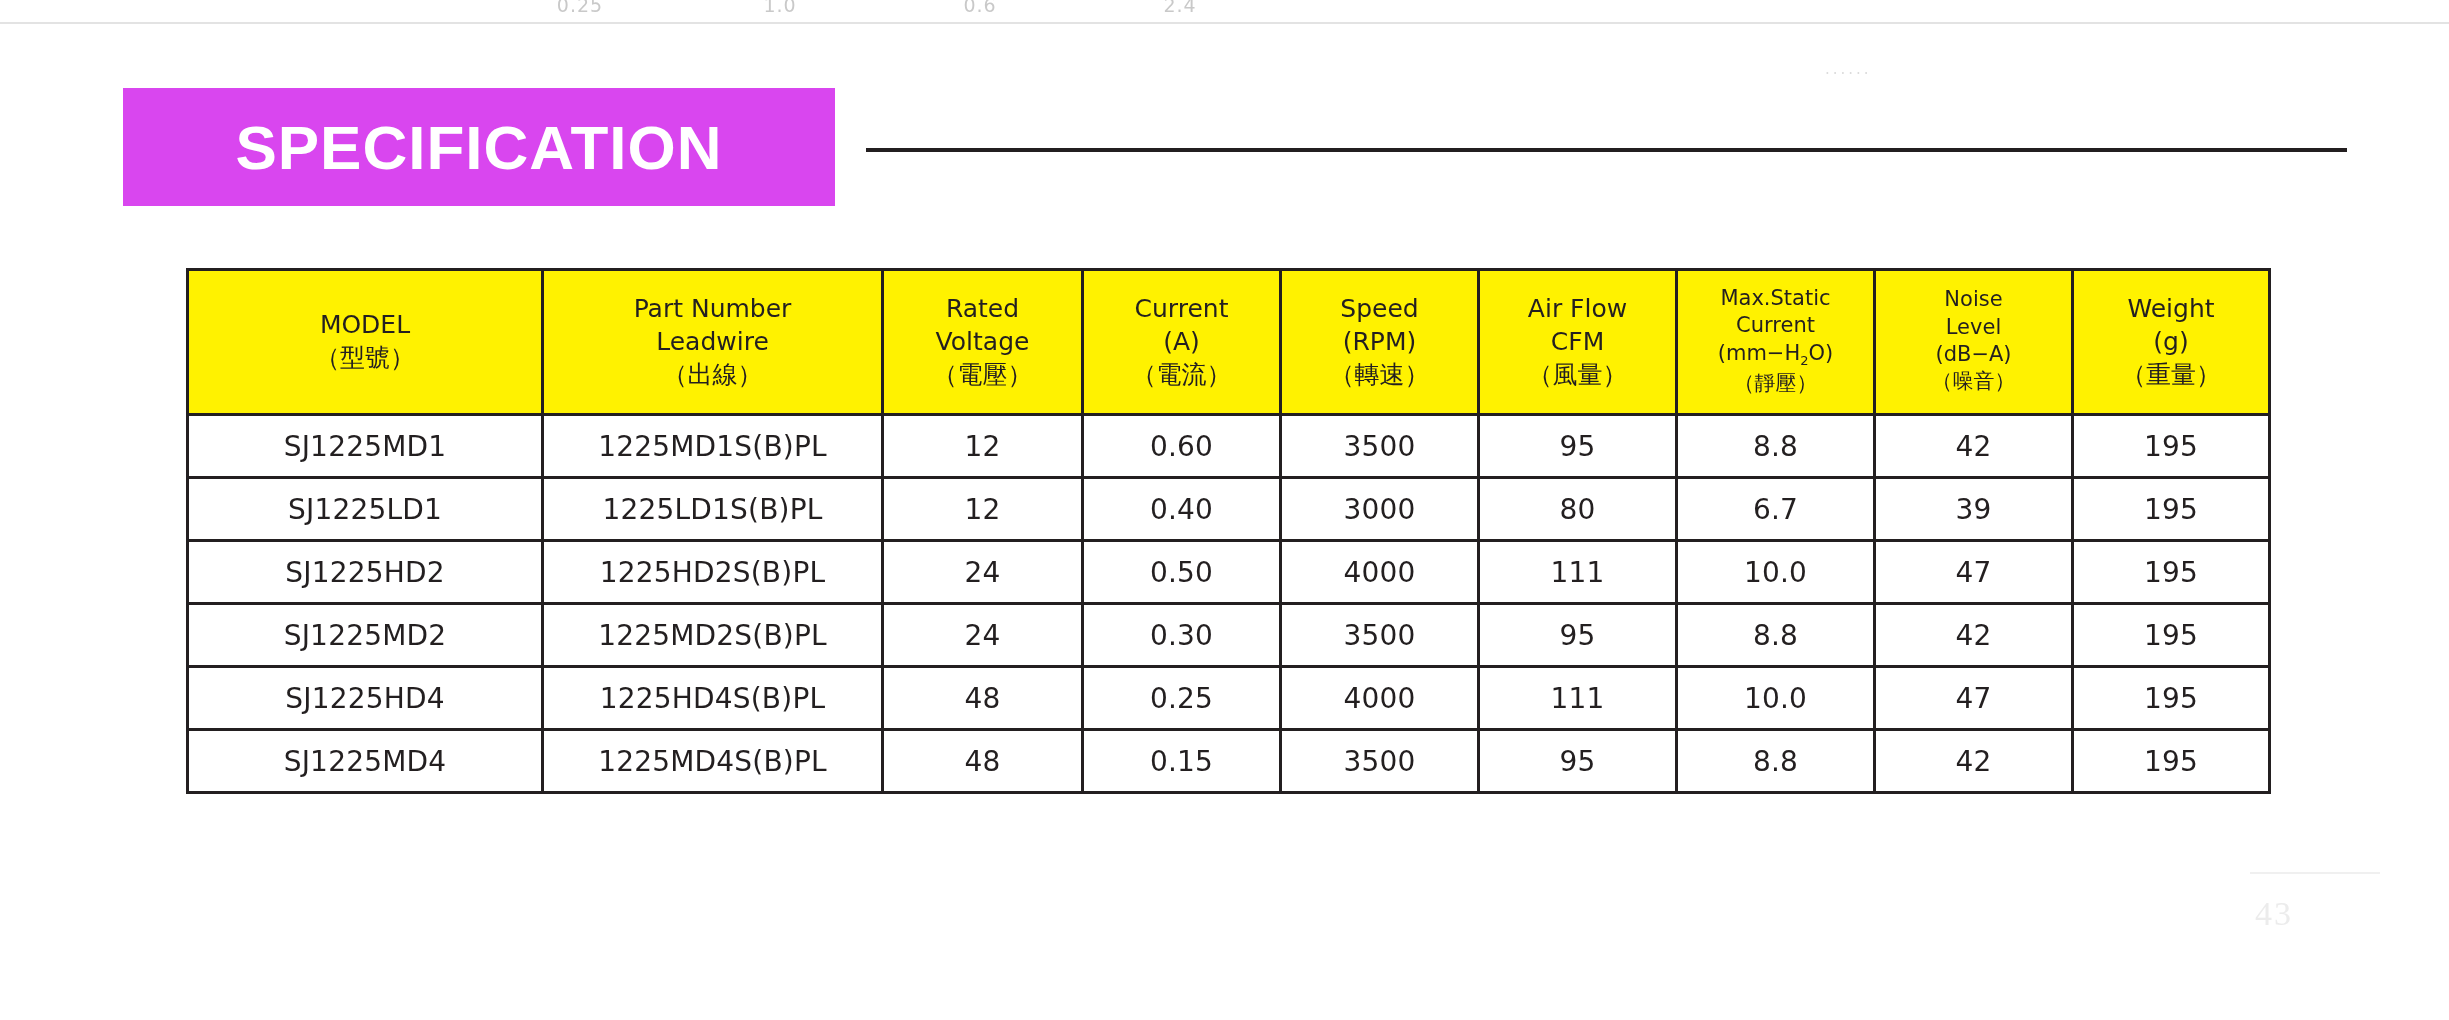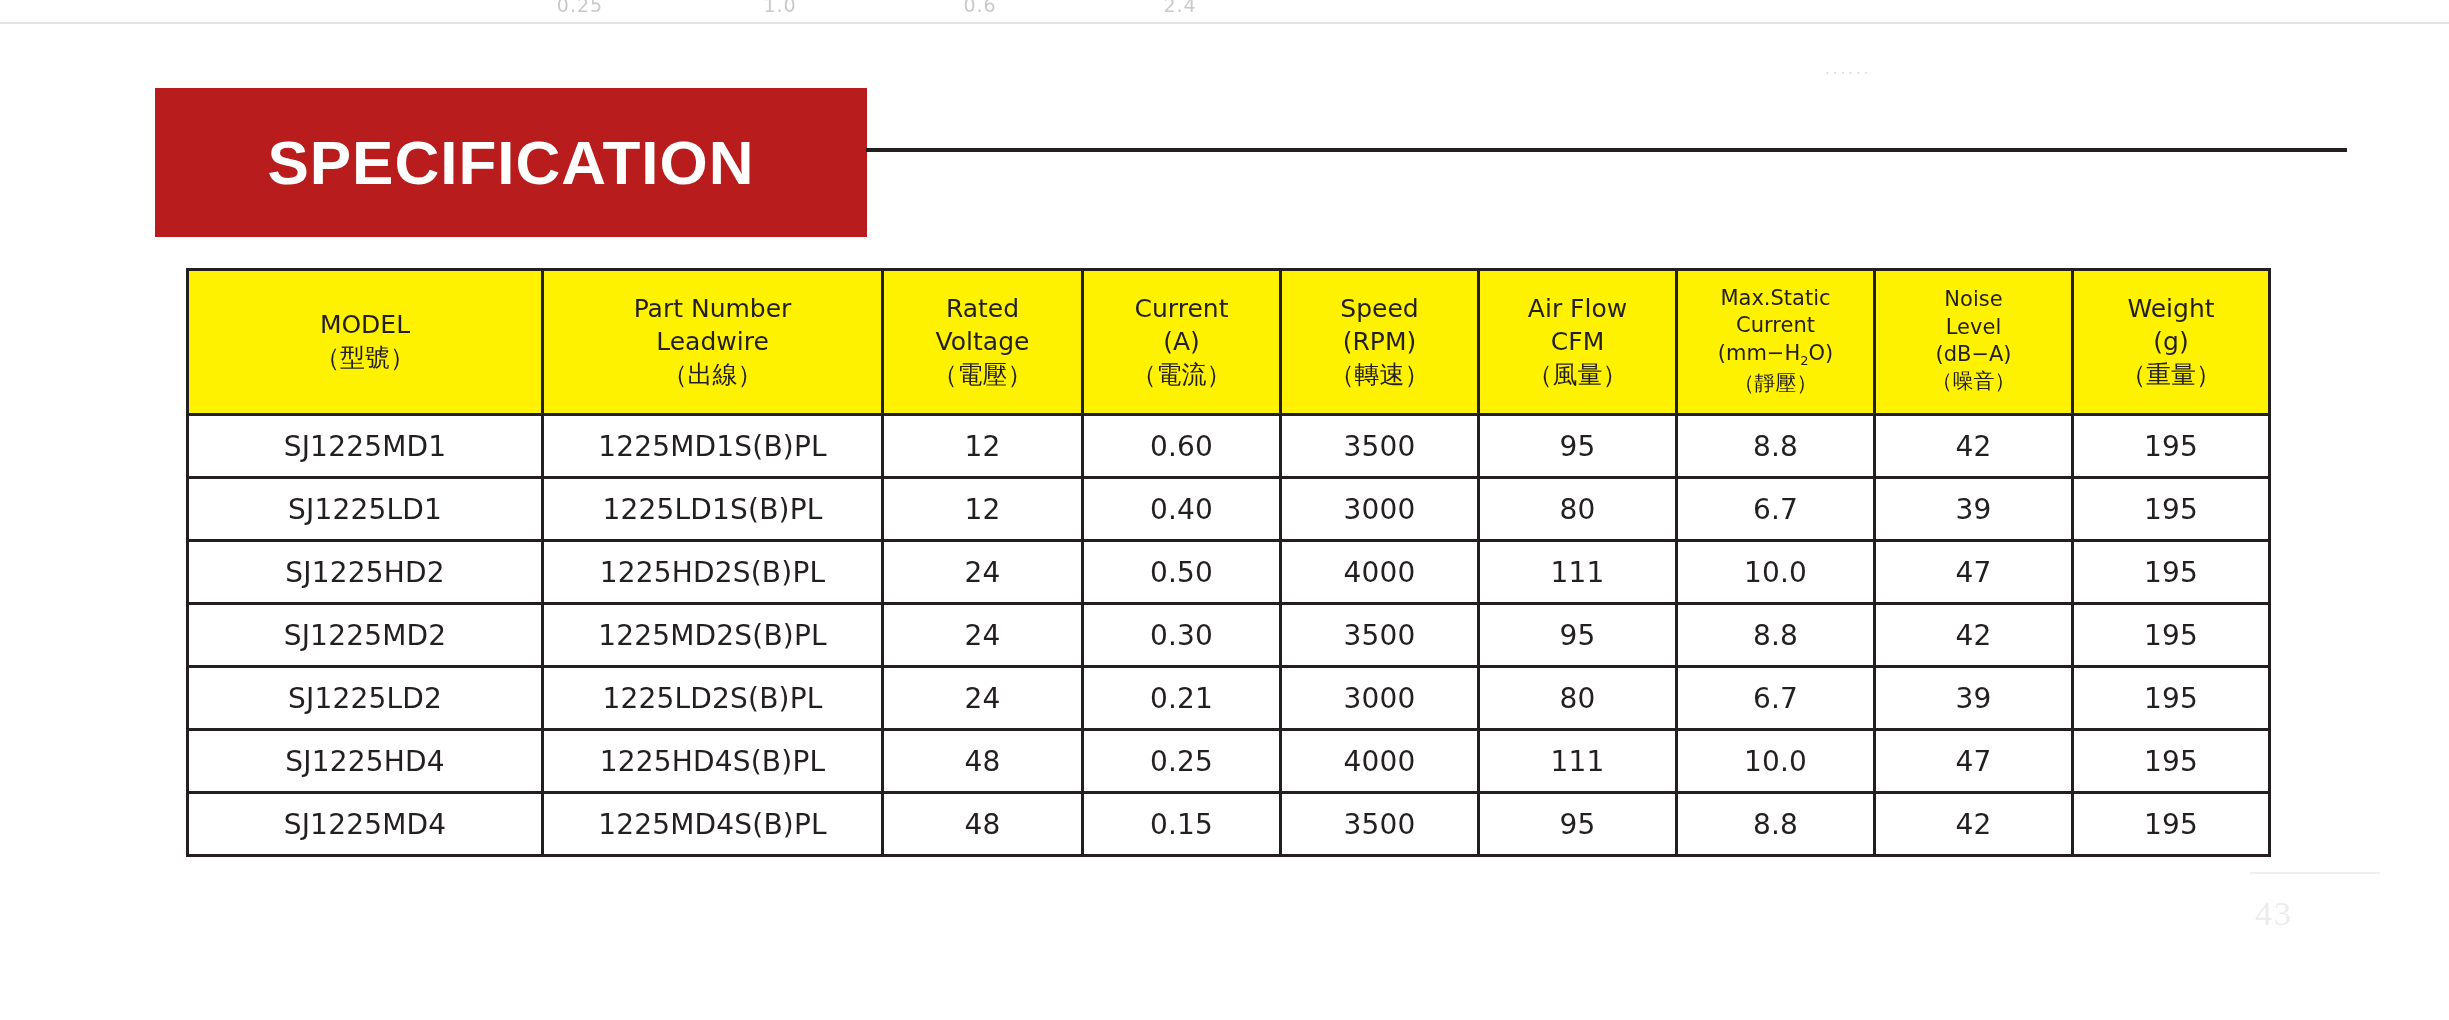--- a/index.html
+++ b/index.html
@@ -46,26 +46,25 @@
     height: 2px;
     background: #e3e3e3;
   }
 
   
   .spec-header {
     position: absolute;
     top: 88px;
     left: 123px;
     width: 712px;
-    height: 149px;
-    background: #b91c1c;
+    height: 118px;
+    background: #d946ef;
     display: flex;
     align-items: center;
     justify-content: center;
-    margin-left: 32px;
   }
   .spec-header .title {
     color: #ffffff;
     font-family: "Liberation Sans", sans-serif;
     font-weight: bold;
     font-size: 62px;
     letter-spacing: 1px;
   }
   .header-rule {
     position: absolute;
@@ -282,31 +281,20 @@
           <td>1225MD2S(B)PL</td>
           <td>24</td>
           <td>0.30</td>
           <td>3500</td>
           <td>95</td>
           <td>8.8</td>
           <td>42</td>
           <td>195</td>
         </tr>
         <tr>
-          <td>SJ1225LD2</td>
-          <td>1225LD2S(B)PL</td>
-          <td>24</td>
-          <td>0.21</td>
-          <td>3000</td>
-          <td>80</td>
-          <td>6.7</td>
-          <td>39</td>
-          <td>195</td>
-        </tr>
-        <tr>
           <td>SJ1225HD4</td>
           <td>1225HD4S(B)PL</td>
           <td>48</td>
           <td>0.25</td>
           <td>4000</td>
           <td>111</td>
           <td>10.0</td>
           <td>47</td>
           <td>195</td>
         </tr>

